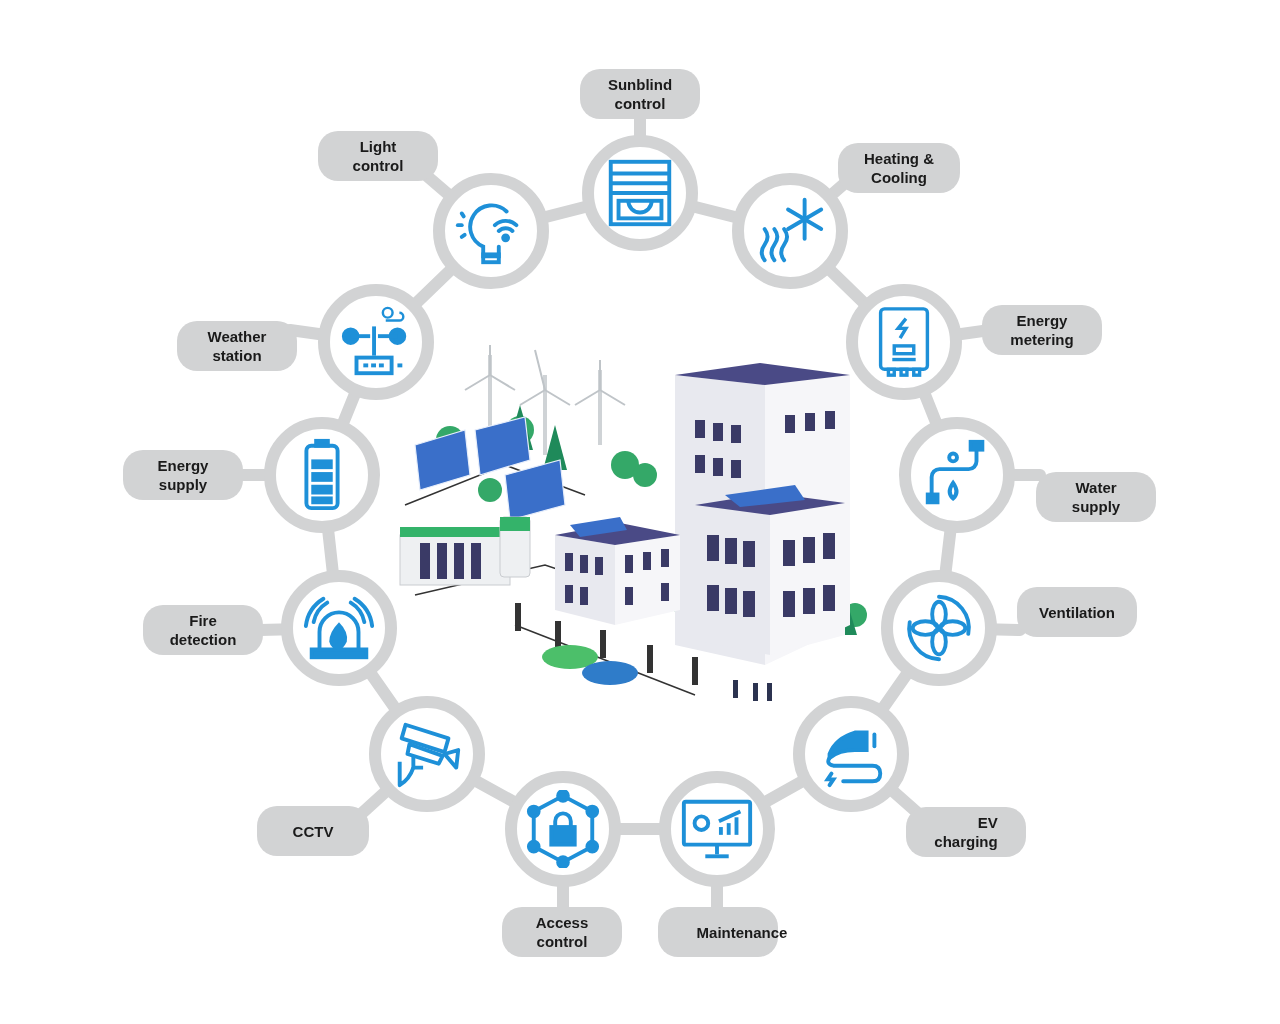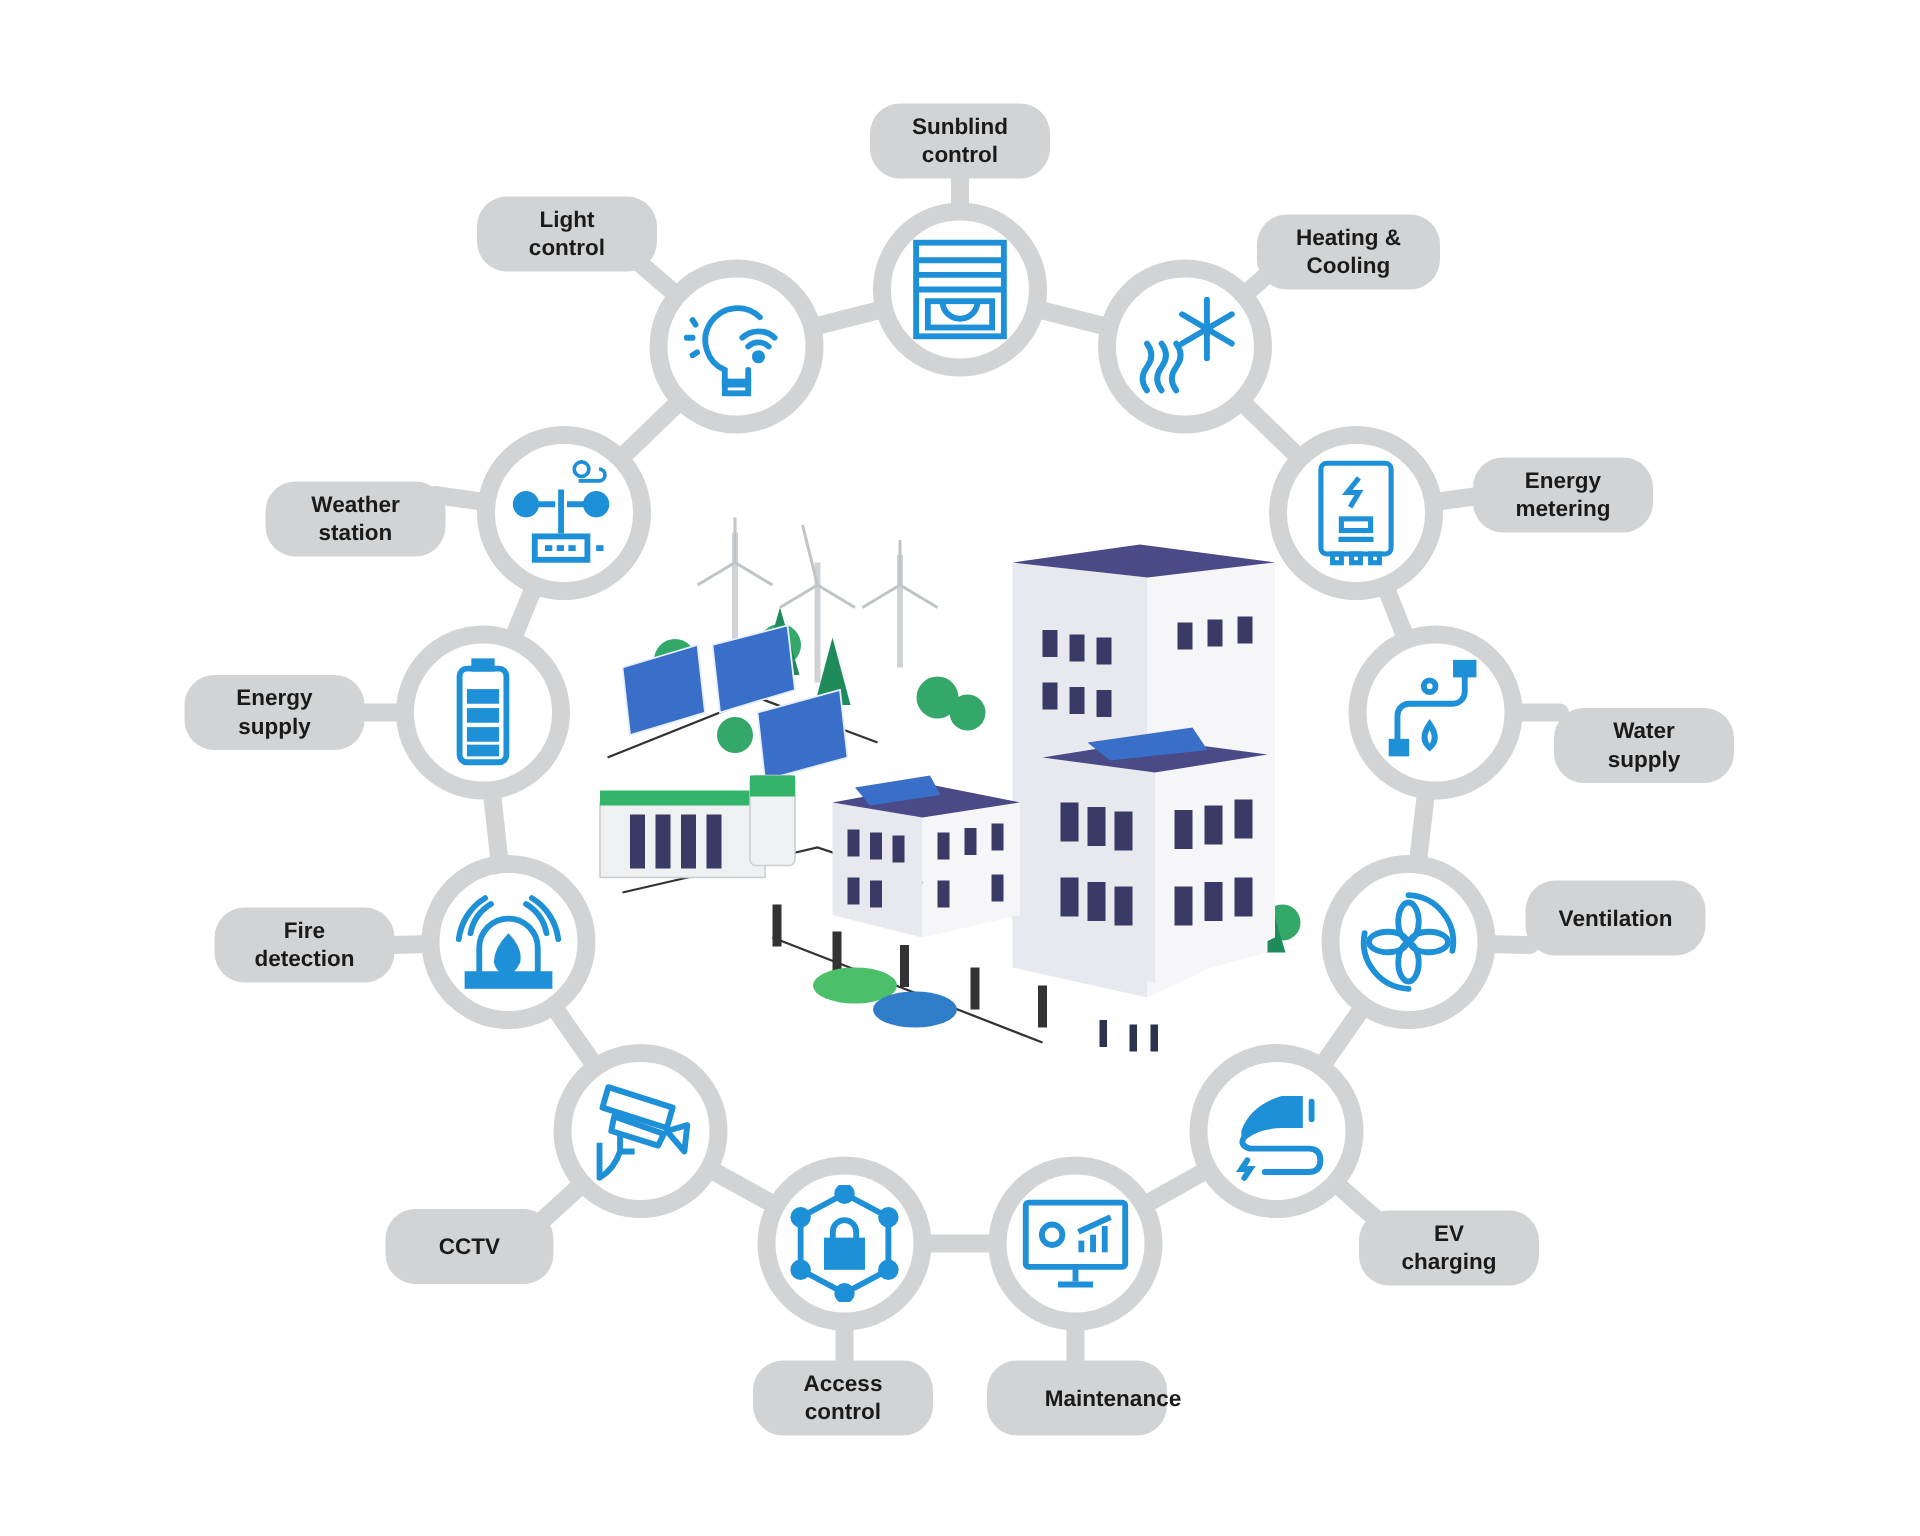--- a/index.html
+++ b/index.html
@@ -36,21 +36,21 @@
 
 <div class="label" style="left:580px;top:69px;width:120px;height:50px;">Sunblind
 control</div>
 <div class="label" style="left:838px;top:131px;width:122px;height:50px;margin-top:12px;">Heating &amp;
 Cooling</div>
 <div class="label" style="left:982px;top:305px;width:120px;height:50px;">Energy
 metering</div>
 <div class="label" style="left:1036px;top:450px;width:120px;height:50px;margin-top:22px;">Water
 supply</div>
 <div class="label" style="left:1017px;top:587px;width:120px;height:50px;">Ventilation</div>
-<div class="label" style="left:906px;top:807px;width:120px;height:50px;">EV
+<div class="label" style="left:906px;top:807px;width:120px;height:50px;text-align:right;">EV
 charging</div>
 <div class="label" style="left:658px;top:907px;width:120px;height:50px;padding-left:48px;">Maintenance</div>
 <div class="label" style="left:502px;top:907px;width:120px;height:50px;">Access
 control</div>
 <div class="label" style="left:257px;top:806px;width:112px;height:50px;">CCTV</div>
 <div class="label" style="left:143px;top:605px;width:120px;height:50px;">Fire
 detection</div>
 <div class="label" style="left:123px;top:450px;width:120px;height:50px;">Energy
 supply</div>
 <div class="label" style="left:177px;top:305px;width:120px;height:50px;margin-top:16px;">Weather

